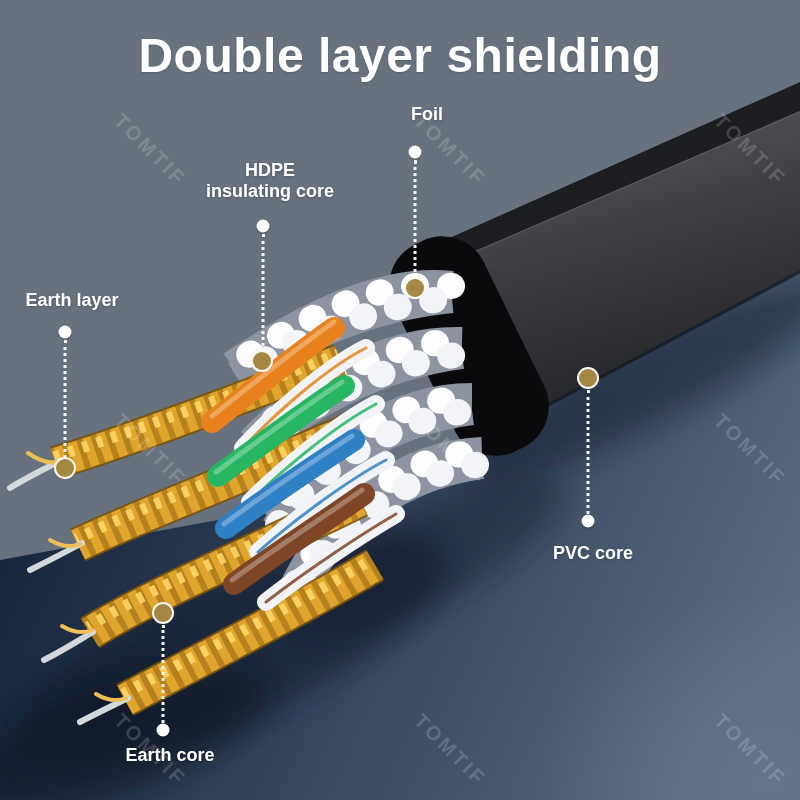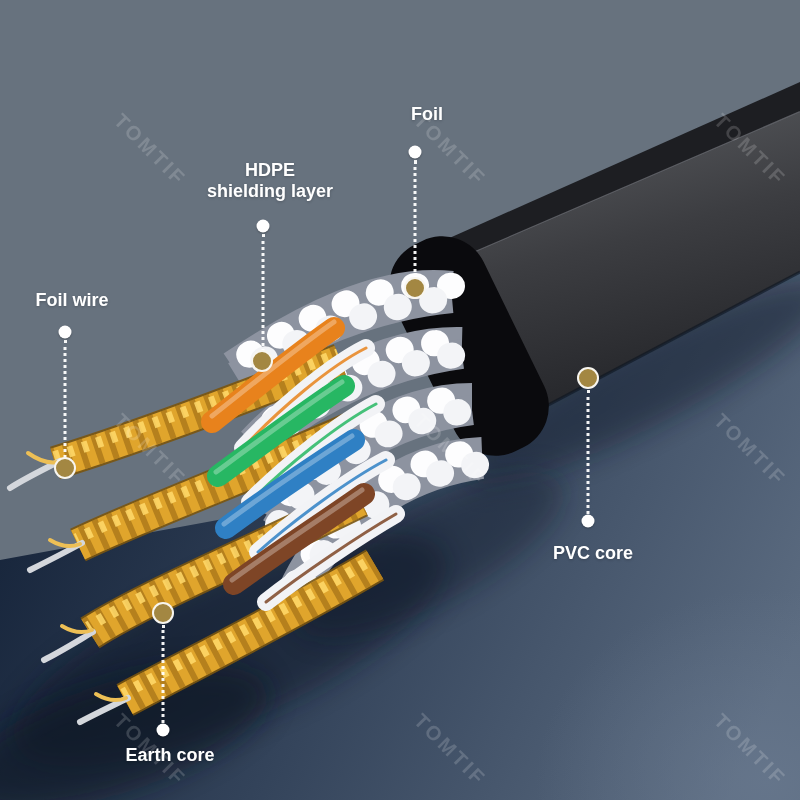--- a/index.html
+++ b/index.html
@@ -180,38 +180,39 @@
   <span class="wm" style="left:150px;top:150px">TOMTIF</span>
   <span class="wm" style="left:450px;top:150px">TOMTIF</span>
   <span class="wm" style="left:750px;top:150px">TOMTIF</span>
   <span class="wm" style="left:150px;top:450px">TOMTIF</span>
   <span class="wm" style="left:450px;top:450px">TOMTIF</span>
   <span class="wm" style="left:750px;top:450px">TOMTIF</span>
   <span class="wm" style="left:150px;top:750px">TOMTIF</span>
   <span class="wm" style="left:450px;top:750px">TOMTIF</span>
   <span class="wm" style="left:750px;top:750px">TOMTIF</span>
 
+  <div class="title">Double layer shielding</div>
 
   <div>
     <div class="co-label" style="left:427px;top:104px">Foil</div>
     <div class="dot-w" style="left:415px;top:152px"></div>
     <div class="dash" style="left:415px;top:160px;height:120px"></div>
     <div class="dot-g" style="left:415px;top:288px"></div>
   </div>
 
   <div>
     <div class="co-label" style="left:270px;top:160px">HDPE
-shielding layer</div>
+insulating core</div>
     <div class="dot-w" style="left:263px;top:226px"></div>
     <div class="dash" style="left:263px;top:234px;height:118px"></div>
     <div class="dot-g" style="left:262px;top:361px"></div>
   </div>
 
   <div>
-    <div class="co-label" style="left:72px;top:290px">Foil wire</div>
+    <div class="co-label" style="left:72px;top:290px">Earth layer</div>
     <div class="dot-w" style="left:65px;top:332px"></div>
     <div class="dash" style="left:65px;top:340px;height:118px"></div>
     <div class="dot-g" style="left:65px;top:468px"></div>
   </div>
 
   <div>
     <div class="dot-g" style="left:588px;top:378px"></div>
     <div class="dash" style="left:588px;top:390px;height:124px"></div>
     <div class="dot-w" style="left:588px;top:521px"></div>
     <div class="co-label" style="left:593px;top:543px">PVC core</div>

